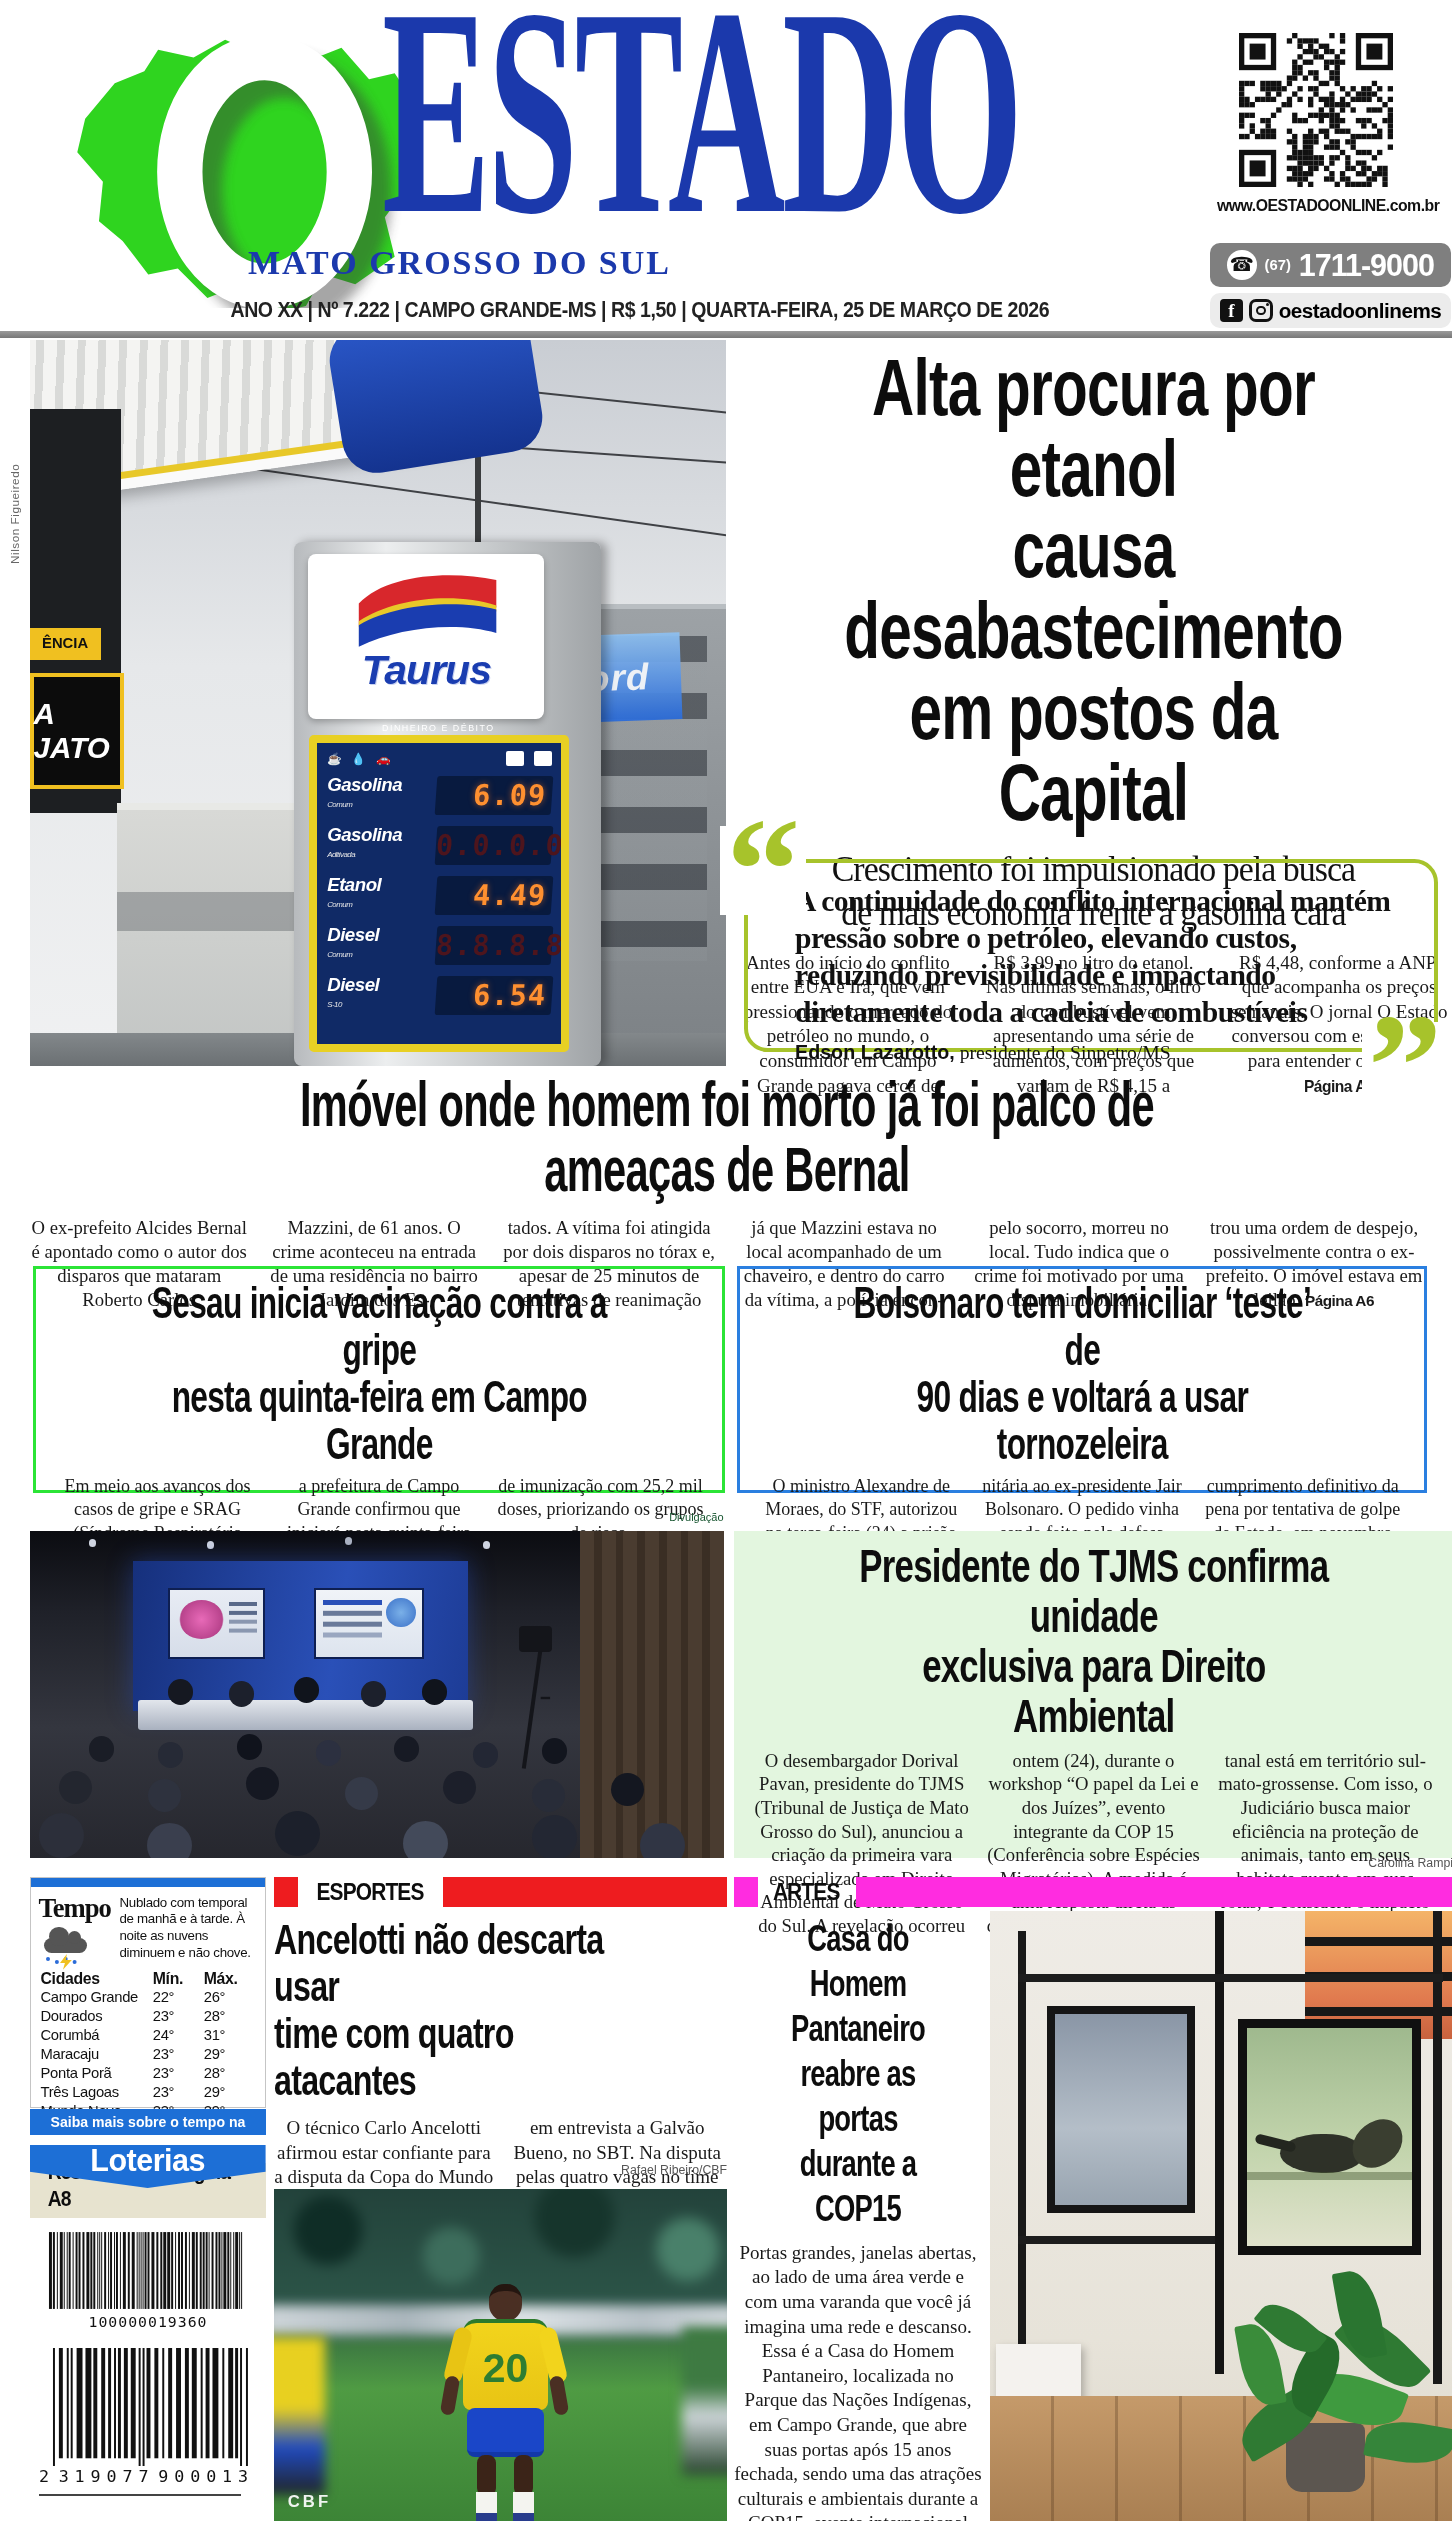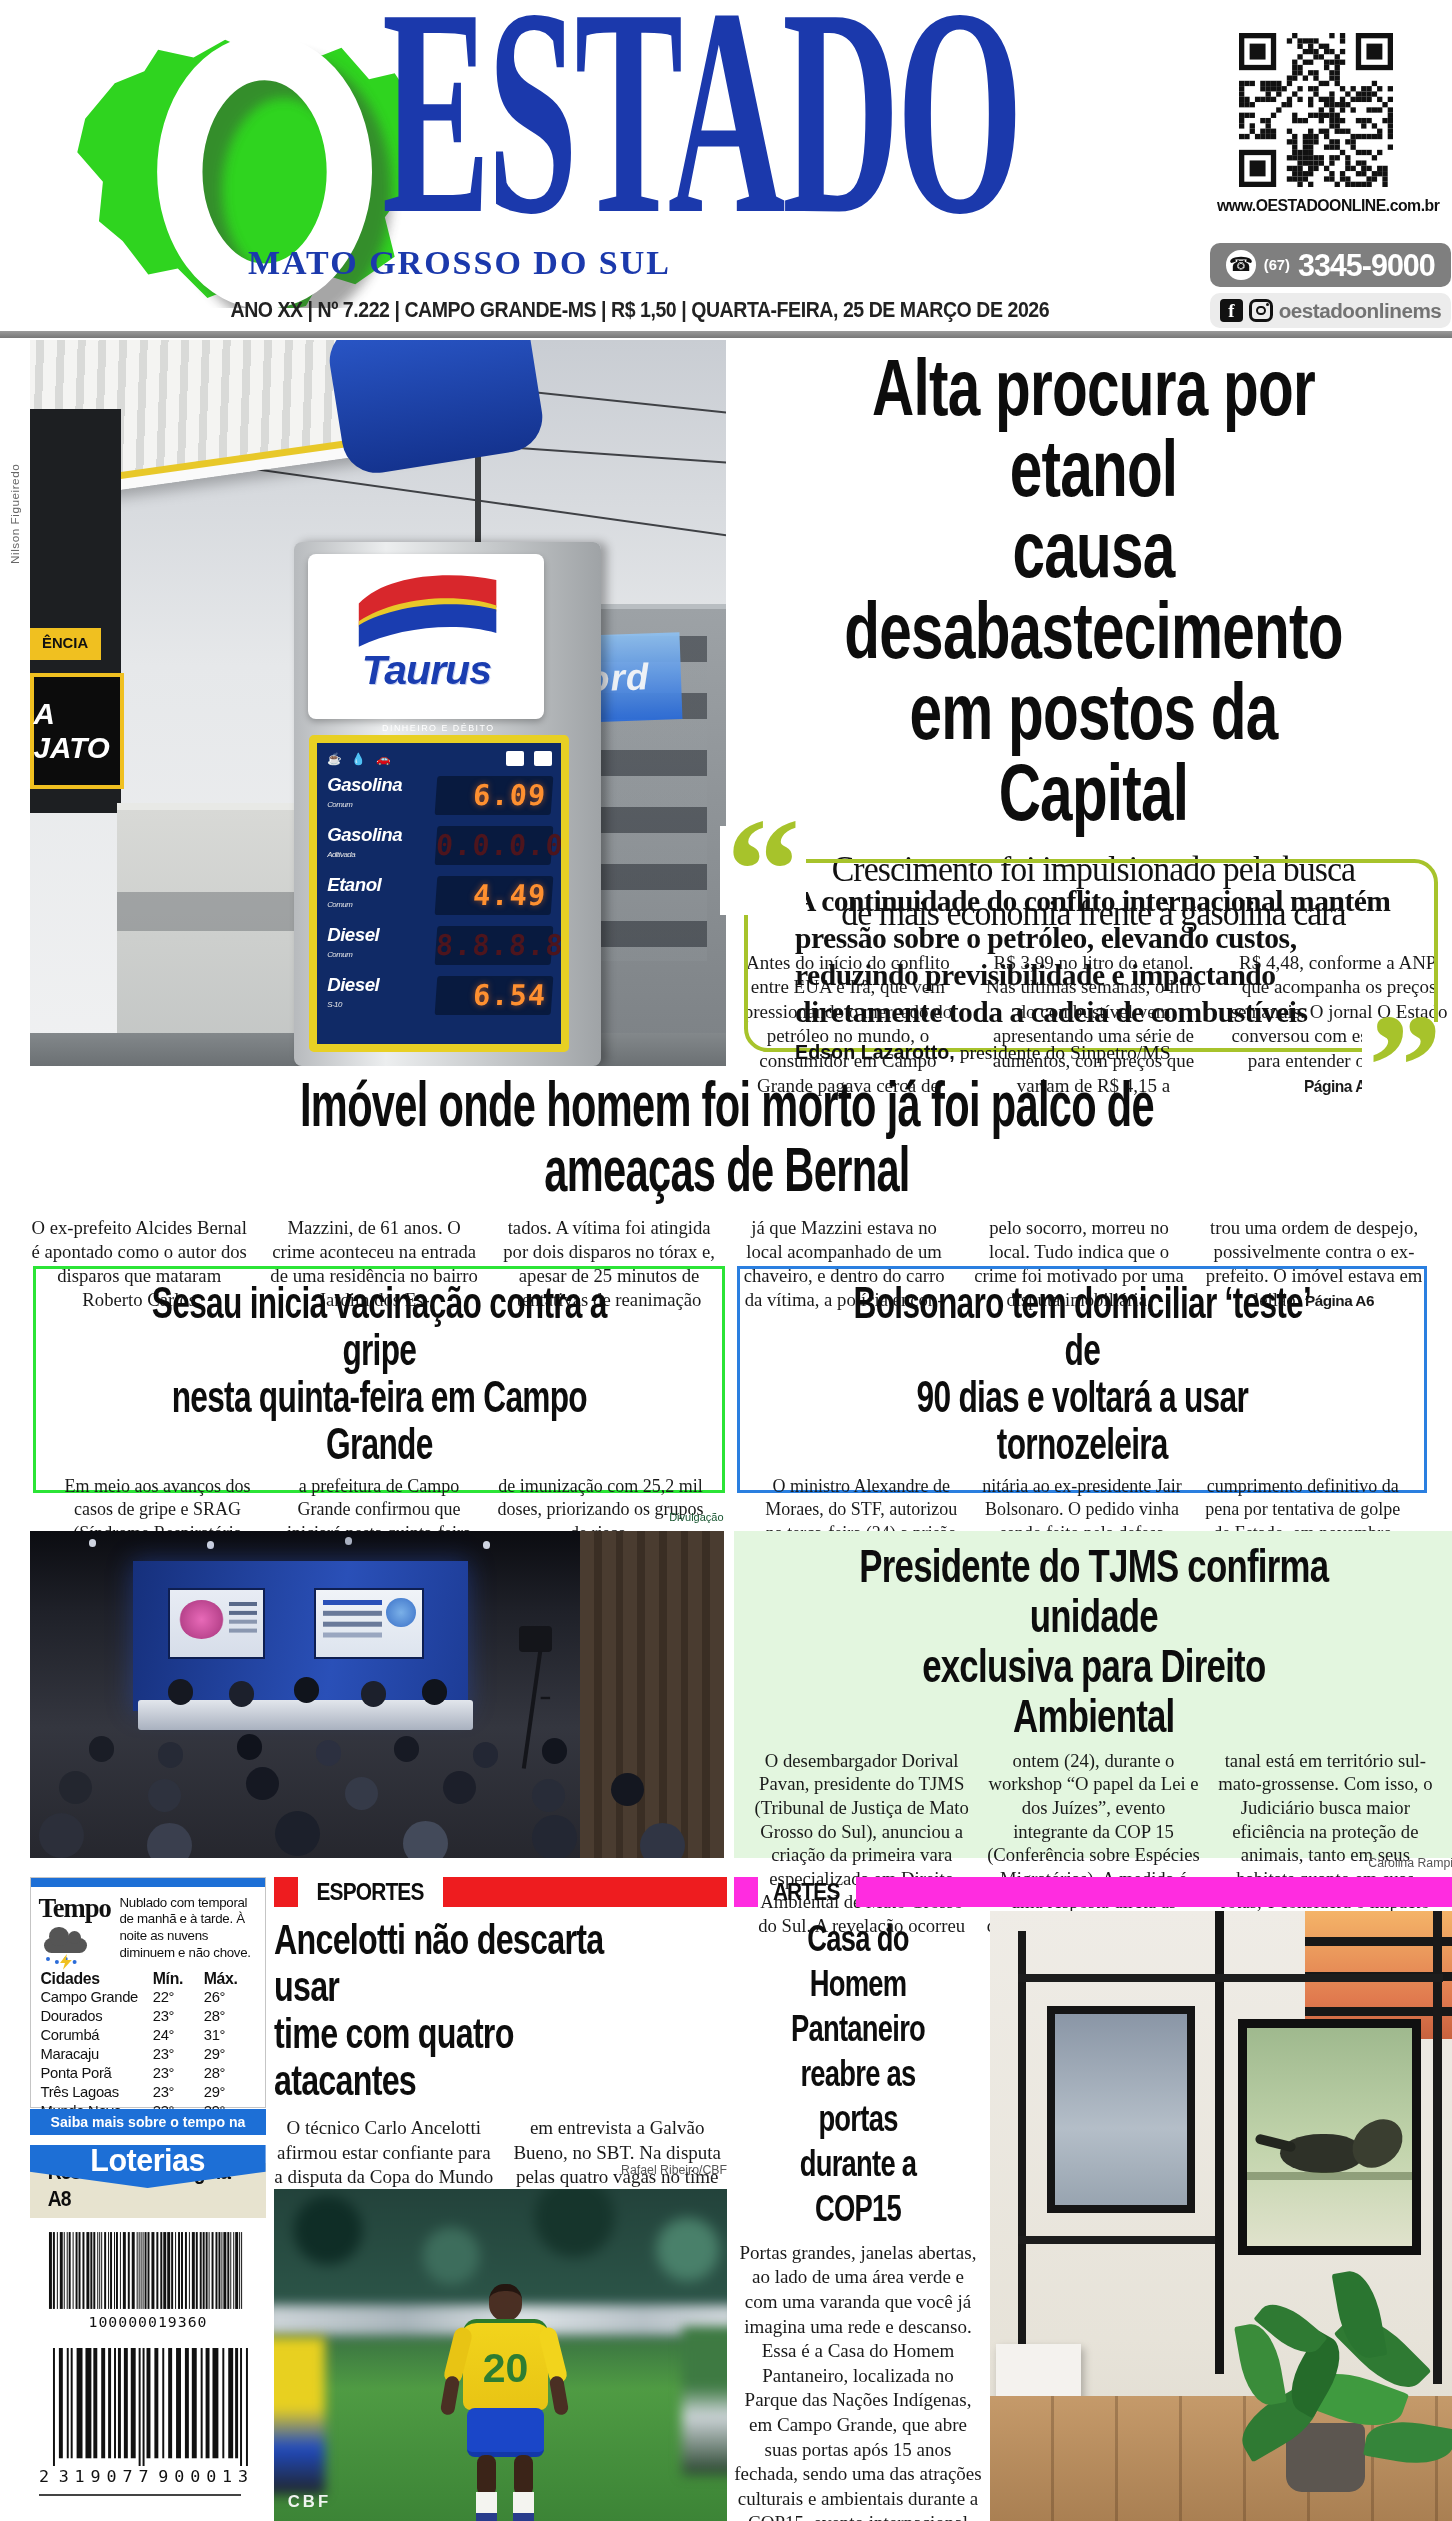--- a/index.html
+++ b/index.html
@@ -361,29 +361,29 @@
       <rect x="23" y="1" width="5" height="5" fill="#fff"></rect>
       <rect x="24" y="2" width="3" height="3" fill="#111"></rect>
       <rect x="0" y="22" width="7" height="7" fill="#111"></rect>
       <rect x="1" y="23" width="5" height="5" fill="#fff"></rect>
       <rect x="2" y="24" width="3" height="3" fill="#111"></rect>
     </svg>
   <div class="abs" style="left:1148px;top:197px;width:335px;font-weight:bold;font-size:15.8px;letter-spacing:-0.5px;text-align:left;padding-left:69px">www.OESTADOONLINE.com.br</div>
   <div class="abs pill" style="left:1210px;top:243px;width:241px;height:44px;background:#7f7f7f">
     <span style="width:29.6px;height:29.6px;border-radius:50%;background:#fff;color:#111;font-size:19.7px;line-height:29.6px;text-align:center">☎</span>
     <span style="color:#fff;font-size:14.8px;font-weight:bold">(67)</span>
-    <span style="color:#fff;font-size:30.5px;font-weight:bold;letter-spacing:-1px">3345-9000</span>
+    <span style="color:#fff;font-size:30.5px;font-weight:bold;letter-spacing:-1px">1711-9000</span>
   </div>
   <div class="abs pill" style="left:1210px;top:293px;width:241px;height:35px;background:#ececec;gap:5.9px">
     <span style="width:23.6px;height:23.6px;background:#111;border-radius:3.9px;color:#fff;font-family:'Liberation Serif',serif;font-weight:bold;font-size:18.7px;line-height:23.6px;text-align:center">f</span>
     <span style="width:23.6px;height:23.6px;border:3px solid #111;border-radius:6.9px;position:relative;display:inline-block">
       <span style="position:absolute;left:3.9px;top:3.9px;width:9.9px;height:9.9px;border:2.5px solid #111;border-radius:50%"></span>
       <span style="position:absolute;right:1px;top:1px;width:3px;height:3px;background:#111;border-radius:50%"></span>
     </span>
-    <span style="font-size:20.7px;font-weight:bold;color:#737373;letter-spacing:-0.5px">oestadoonlinems</span>
+    <span style="font-size:20.7px;font-weight:bold;color:#000000;letter-spacing:-0.5px">oestadoonlinems</span>
   </div>
 
   <div class="abs" style="left:172px;top:297px;width:936px">
     <div id="dateline"><span class="sq" style="--sx:.9">ANO XX  |  Nº 7.222 |  CAMPO GRANDE-MS  |  R$ 1,50  |  QUARTA-FEIRA, 25 DE MARÇO DE 2026</span></div>
   </div>
   <div class="abs" id="hdr-rule"></div>
 </header>
 
 <div class="abs" style="left:7.9px;top:347px;height:217px;writing-mode:vertical-rl;transform:rotate(180deg);font-size:11.8px;color:#666;letter-spacing:0.5px">
   <span>Nilson Figueiredo</span>

